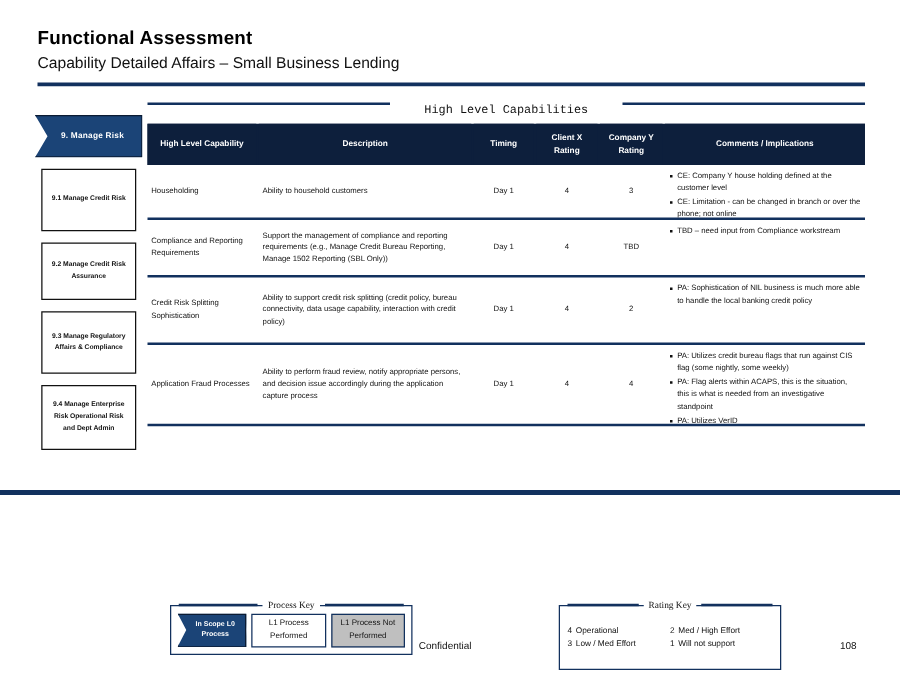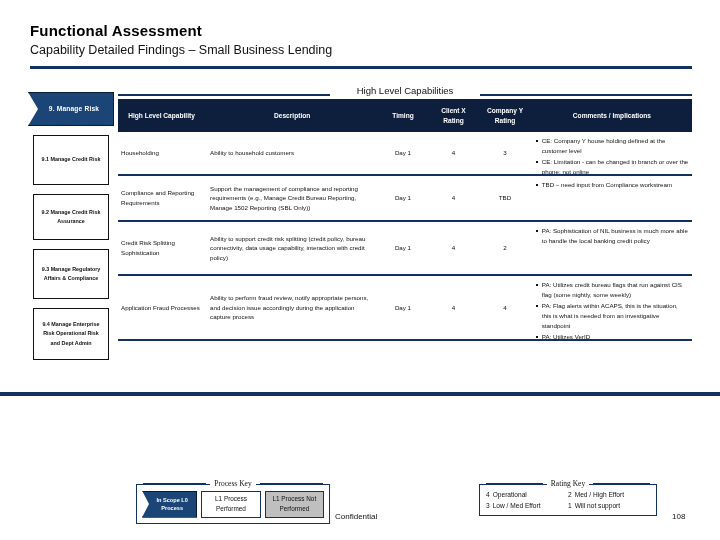--- a/index.html
+++ b/index.html
@@ -46,22 +46,23 @@
   }
 
   
   .hl-band {
     position: absolute;
     left: 118px;
     top: 82px;
     width: 574px;
     height: 14px;
     display: flex;
-    align-items: flex-end;
+    align-items: flex-start;
     gap: 24px;
+    font-family: Liberation Mono, monospace;
   }
   .hl-band .rule {
     flex: 1 1 auto;
     height: 2px;
     background: #12315e;
   }
   .hl-band .caption {
     flex: 0 0 auto;
     font-size: 9.5px;
     color: #111111;
@@ -278,22 +279,21 @@
     line-height: 1.5;
     color: #111111;
     box-sizing: border-box;
   }
   .pk-cell.filled { background: #bfbfbf; }
 
   #rating-key {
     left: 447px;
     top: 484px;
     width: 178px;
-    height: 32px;
-    margin-left: 32px;
+    height: 52px;
   }
   .rk-grid {
     display: grid;
     grid-template-columns: 1fr 1fr;
     align-content: center;
     height: 100%;
     padding: 0 6px;
     row-gap: 4px;
     box-sizing: border-box;
   }
@@ -325,21 +325,21 @@
     width: 720px;
     height: 4px;
     background: #12315e;
   }
 </style>
 </head>
 <body>
 
 <div class="slide-header">
   <div class="slide-title">Functional Assessment</div>
-  <div class="slide-subtitle">Capability Detailed Findings – Small Business Lending</div>
+  <div class="slide-subtitle">Capability Detailed Affairs – Small Business Lending</div>
 </div>
 <div class="title-rule"></div>
 
 <div class="hl-band">
   <div class="rule"></div>
   <div class="caption">High Level Capabilities</div>
   <div class="rule"></div>
 </div>
 
 <div class="lhs">

